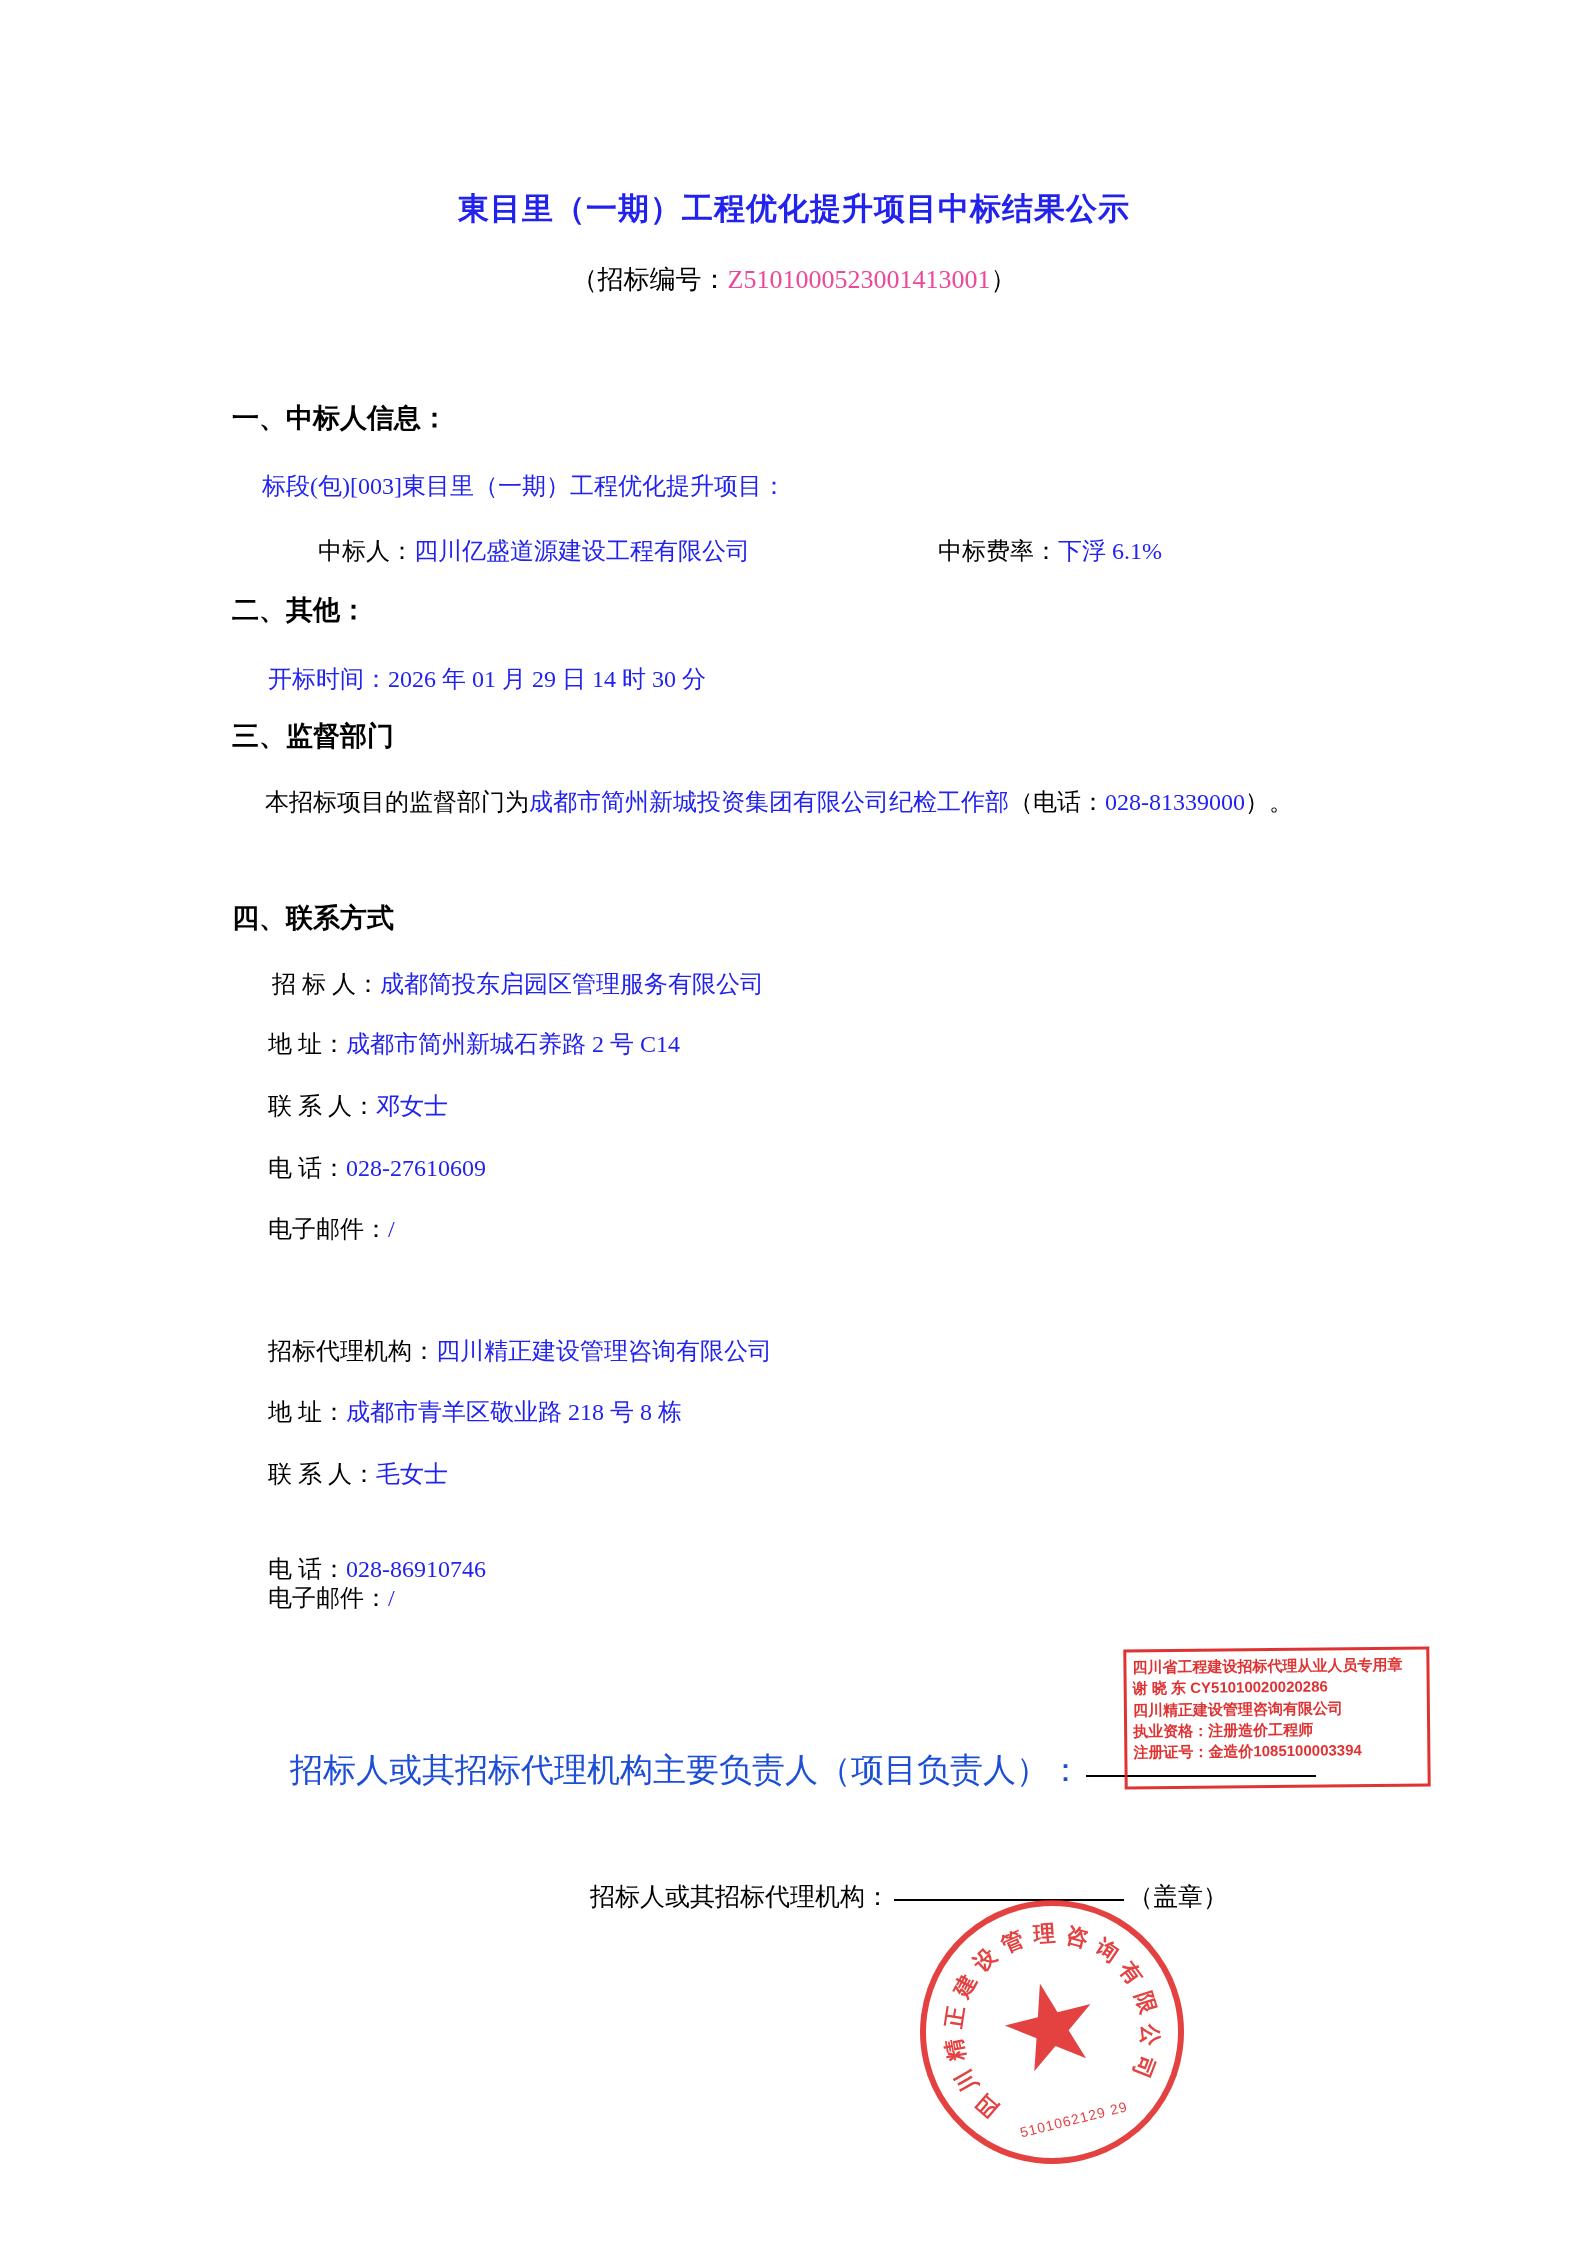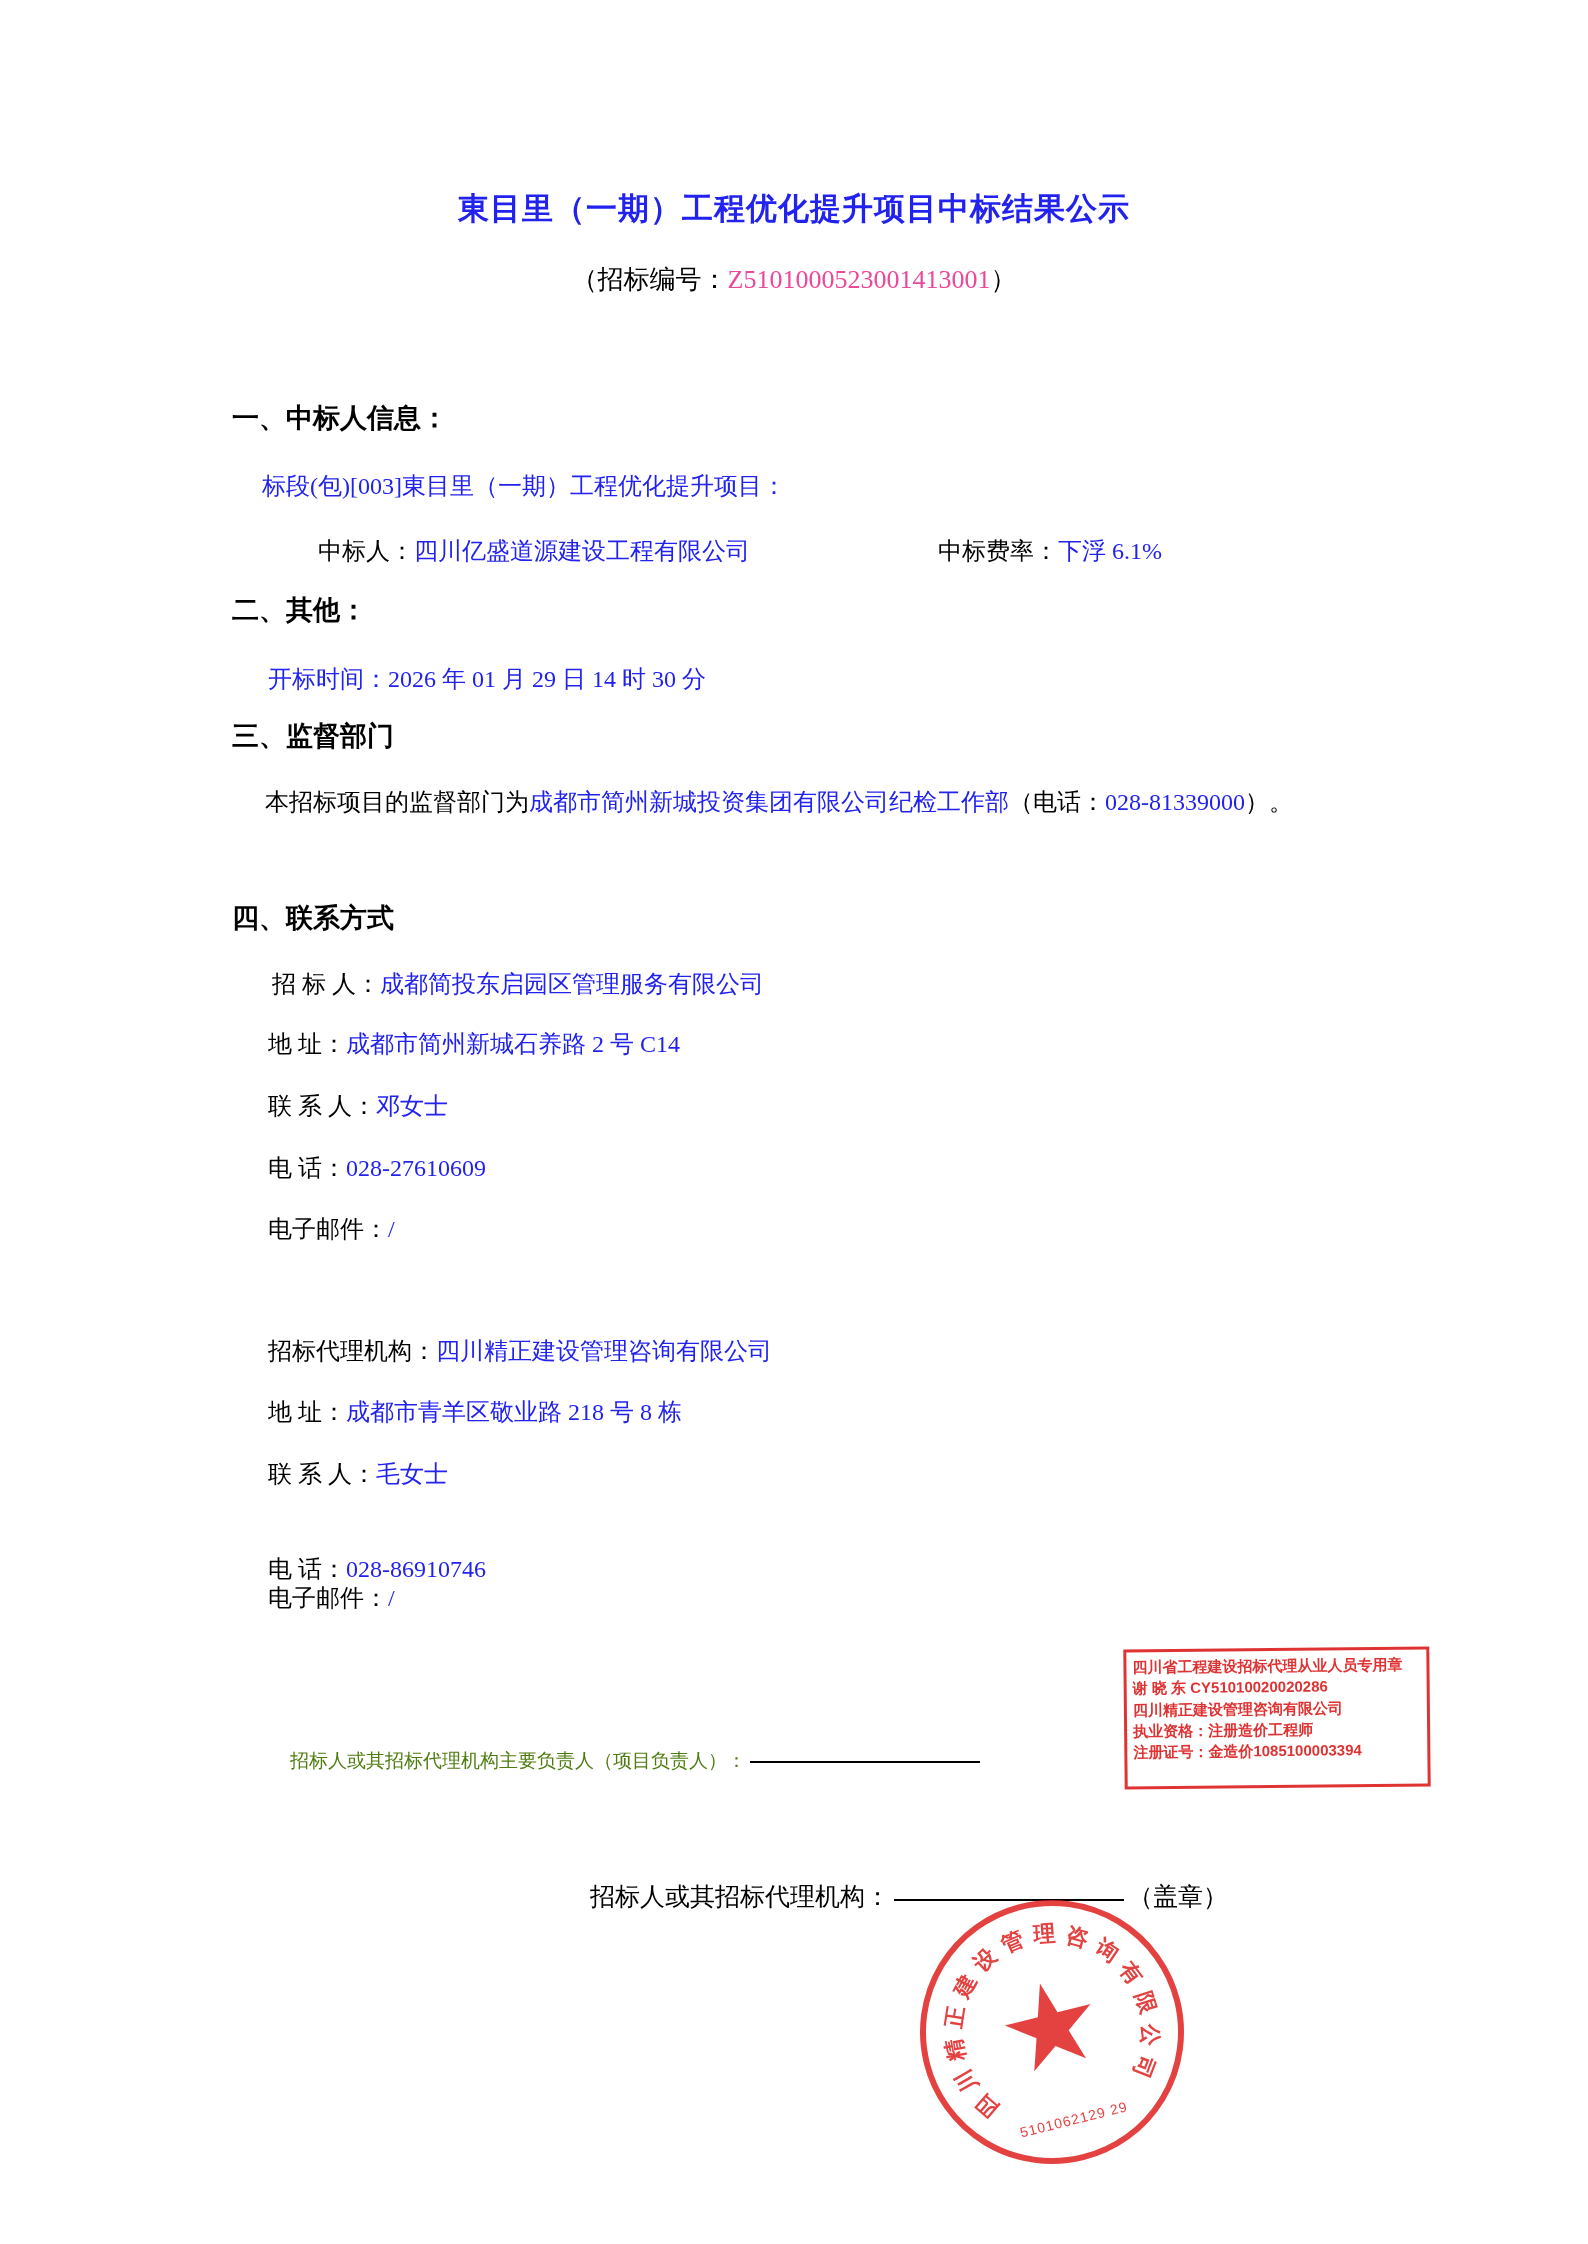--- a/index.html
+++ b/index.html
@@ -103,22 +103,22 @@
   .a1 { left: 268px; top: 1335px; }
   .a2 { left: 268px; top: 1396px; }
   .a3 { left: 268px; top: 1458px; }
   .a4 { left: 268px; top: 1520px; margin-top: 33px; }
   .a5 { left: 268px; top: 1582px; }
 
   .sig1 {
     position: absolute;
     left: 290px;
     top: 1748px;
-    font-size: 19px;
-    color: #4d7c0f;
+    font-size: 33px;
+    color: #1d4ed8;
   }
   .sig2 {
     position: absolute;
     left: 590px;
     top: 1880px;
     font-size: 25px;
     color: #000000;
   }
   .sig-line {
     display: inline-block;

